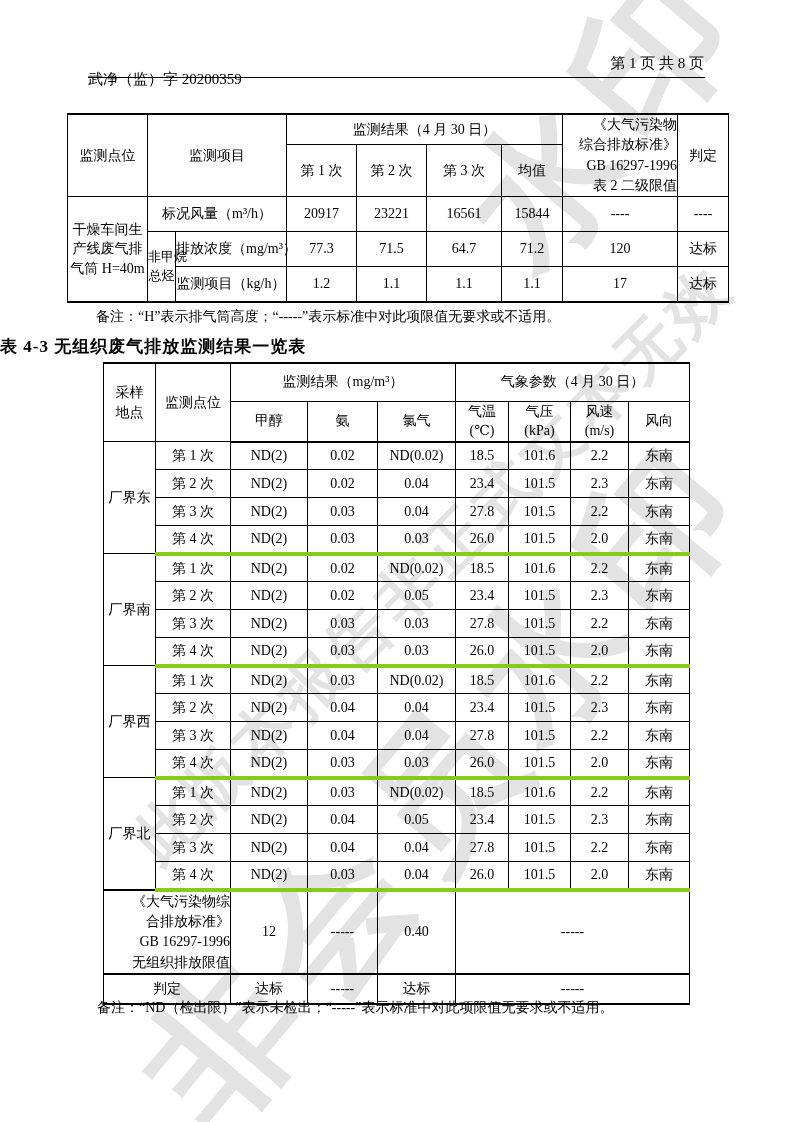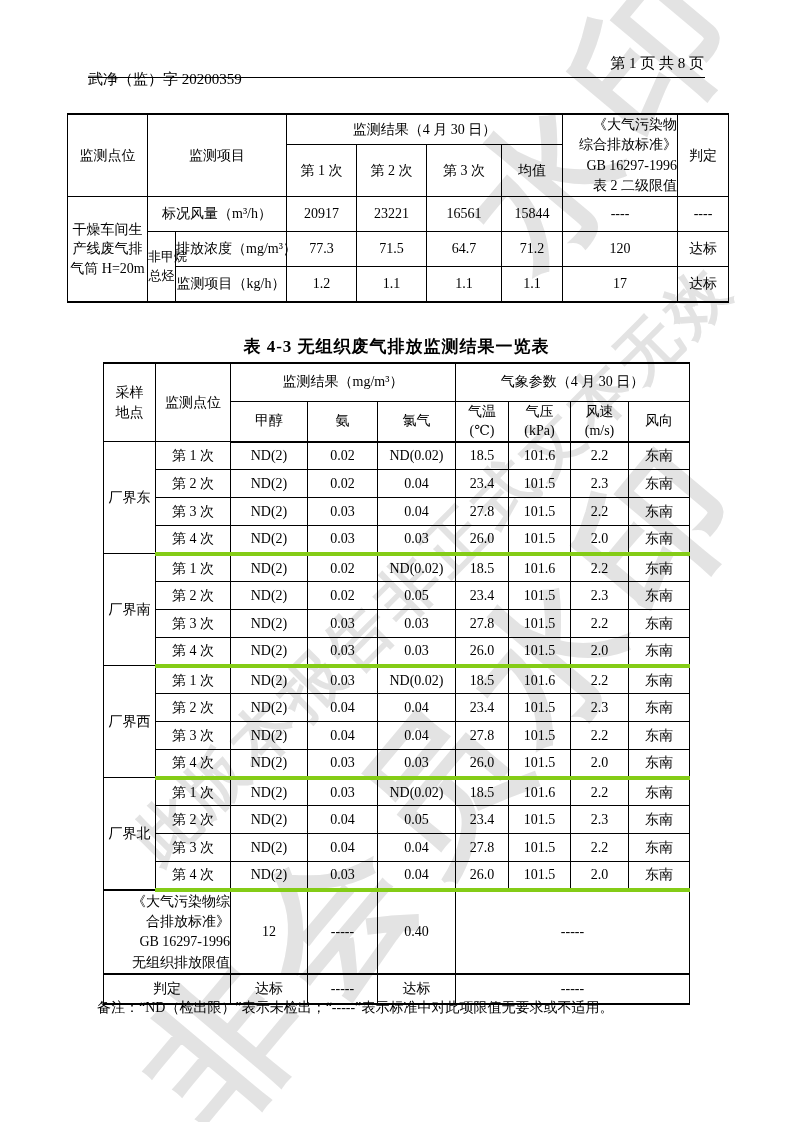--- a/index.html
+++ b/index.html
@@ -32,21 +32,21 @@
 
   
   .t1{left:67px;top:113px;width:661px;border:1px solid #000;
       border-top:2.5px solid #000;border-bottom:2.5px solid #000;}
   .rh30{height:30px}.rh52{height:52px}.rh35{height:35px}
   .t1 .std{line-height:1.45;text-align:right;}
   .t1 .poll{font-size:13px;line-height:1.5;}
 
   
   .note1{position:absolute;left:96px;top:308px;font-size:14px;}
-  .t2-title{position:absolute;left:0;top:335px;width:100%;text-align:center;
+  .t2-title{position:absolute;left:0;top:335px;width:100%;
             font-size:17px;font-weight:700;letter-spacing:1px;}
   .note2{position:absolute;left:88px;top:999px;font-size:14px;margin-left:9px;}
 
   
   .t2{left:103px;top:362px;width:586px;border:1px solid #000;
       border-top:2.5px solid #000;border-bottom:2.5px solid #000;}
   .rh38{height:38px}.h28{height:28px}.rh74{height:74px}.rh30b{height:30px}
   .t2 thead tr.hdr2 td{border-bottom:2px solid #000;}
   .t2 tr.group-end td{border-bottom:4px solid #84cc16;}
   .t2 tr.thick-top td{border-top:2px solid #000;}
@@ -94,21 +94,21 @@
         </tr>
         <tr class="rh52">
           <td>第 1 次</td>
           <td>第 2 次</td>
           <td>第 3 次</td>
           <td>均值</td>
         </tr>
         <tr class="rh35">
           <td rowspan="3" class="pre">干燥车间生
 产线废气排
-气筒 H=20m</td>
+气筒 H=40m</td>
           <td colspan="2" class="nowrap">标况风量（m³/h）</td>
           <td>20917</td>
           <td>23221</td>
           <td>16561</td>
           <td>15844</td>
           <td>----</td>
           <td>----</td>
         </tr>
         <tr class="rh35">
           <td rowspan="2" class="nwpre poll">非甲烷
@@ -126,20 +126,21 @@
           <td>1.2</td>
           <td>1.1</td>
           <td>1.1</td>
           <td>1.1</td>
           <td>17</td>
           <td>达标</td>
         </tr>
       </tbody>
     </table>
 
+    <div class="note1">备注：“H”表示排气筒高度；“-----”表示标准中对此项限值无要求或不适用。</div>
     <div class="t2-title">表 4-3  无组织废气排放监测结果一览表</div>
 
     <table class="t2">
       <colgroup>
         <col style="width:52px">
           <col style="width:75px">
           <col style="width:77px">
         <col style="width:70px">
           <col style="width:78px">
           <col style="width:53px">

